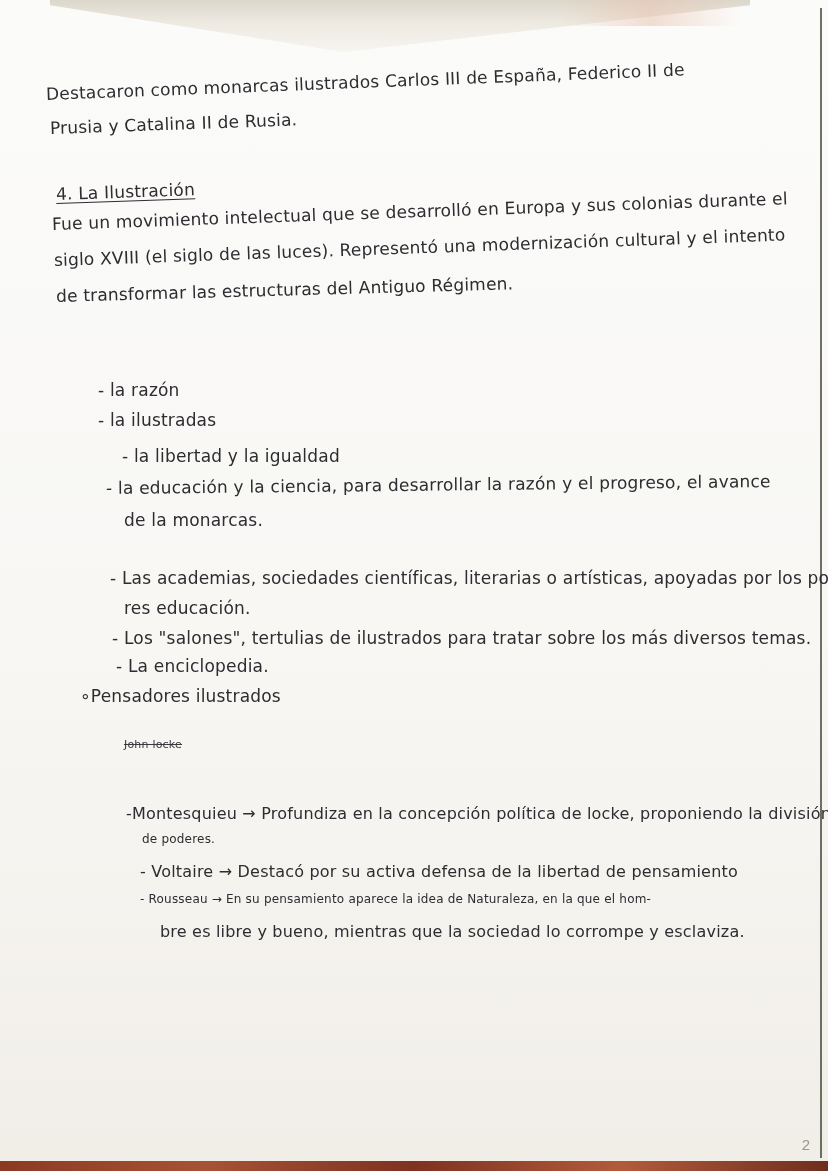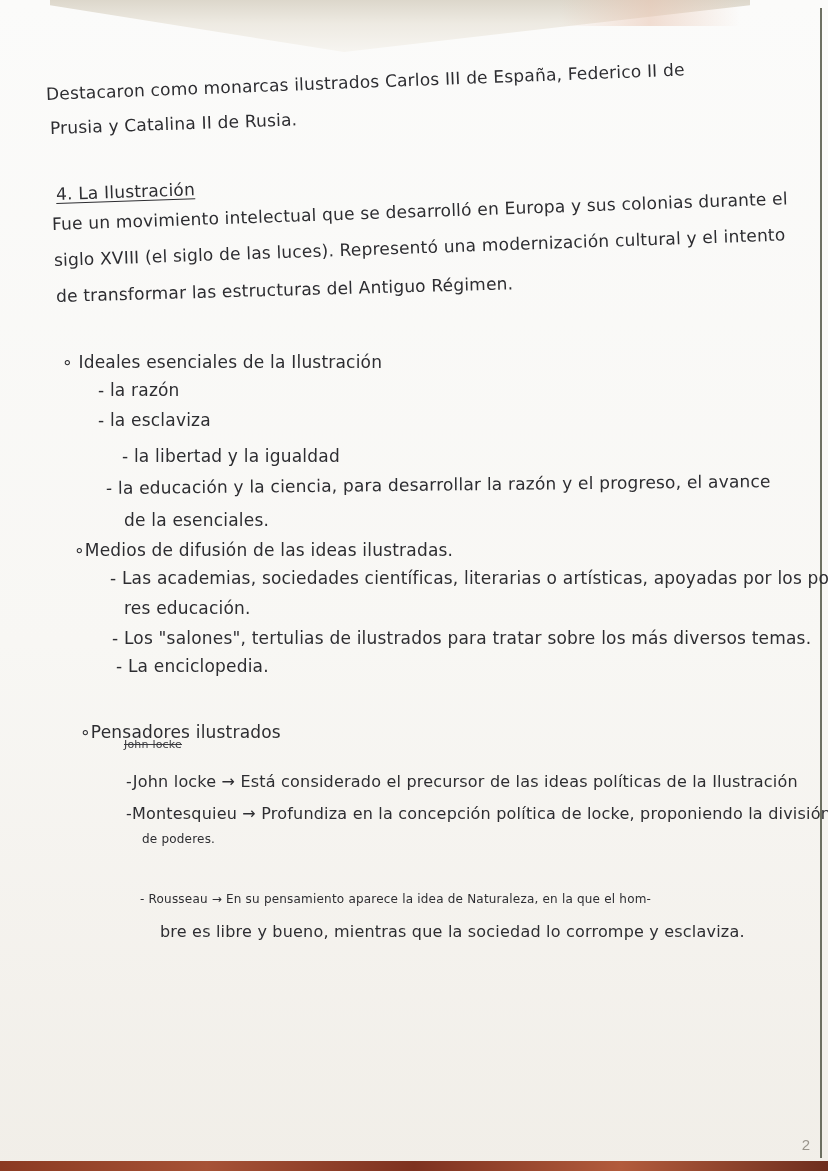--- a/index.html
+++ b/index.html
@@ -83,42 +83,36 @@
   <div class="right-border"></div>
 
   <div class="hw" style="left:46px; top:84px; transform:rotate(-2.2deg);">Destacaron como monarcas ilustrados Carlos III de España, Federico II de</div>
   <div class="hw" style="left:50px; top:118px; transform:rotate(-2deg);">Prusia y Catalina II de Rusia.</div>
 
   <div class="hw heading" style="left:56px; top:184px; transform:rotate(-2deg);">4. La Ilustración</div>
   <div class="hw" style="left:52px; top:214px; transform:rotate(-2deg);">Fue un movimiento intelectual que se desarrolló en Europa y sus colonias durante el</div>
   <div class="hw" style="left:54px; top:250px; transform:rotate(-2deg);">siglo XVIII (el siglo de las luces). Representó una modernización cultural y el intento</div>
   <div class="hw" style="left:56px; top:286px; transform:rotate(-1.6deg);">de transformar las estructuras del Antiguo Régimen.</div>
 
-  <div class="hw" style="left:62px; top:352px;">
-    <span>∘ </span><span>Ideales esenciales de la Ilustración</span>
-  </div>
   <div class="hw" style="left:98px; top:380px;">- la razón</div>
-  <div class="hw" style="left:98px; top:410px;">- la esclaviza</div>
+  <div class="hw" style="left:98px; top:410px;">- la ilustradas</div>
   <div class="hw" style="left:98px; top:446px;margin-left:24px;">- la libertad y la igualdad</div>
   <div class="hw" style="left:106px; top:478px; transform:rotate(-0.6deg);">- la educación y la ciencia, para desarrollar la razón y el progreso, el avance</div>
-  <div class="hw" style="left:124px; top:510px;">de la esenciales.</div>
+  <div class="hw" style="left:124px; top:510px;">de la monarcas.</div>
 
-  <div class="hw" style="left:74px; top:540px;">
-    <span>∘</span><span>Medios de difusión de las ideas ilustradas.</span>
-  </div>
   <div class="hw" style="left:110px; top:568px;">- Las academias, sociedades científicas, literarias o artísticas, apoyadas por los pode-</div>
   <div class="hw" style="left:124px; top:598px;">res educación.</div>
   <div class="hw" style="left:112px; top:628px;">- Los "salones", tertulias de ilustrados para tratar sobre los más diversos temas.</div>
   <div class="hw" style="left:116px; top:656px;">- La enciclopedia.</div>
 
-  <div class="hw" style="left:80px; top:686px;margin-top:36px;">
+  <div class="hw" style="left:80px; top:686px;">
     <span>∘</span><span>Pensadores ilustrados</span>
   </div>
   <div class="hw strike" style="left:124px; top:738px;">John locke</div>
-  <div class="hw" style="left:126px; top:772px; font-size:16px;">-John locke → Está considerado el precursor de las ideas políticas de la Ilustración</div>
   <div class="hw" style="left:126px; top:804px; font-size:16px;">-Montesquieu → Profundiza en la concepción política de locke, proponiendo la división</div>
   <div class="hw" style="left:142px; top:832px; font-size:12px;">de poderes.</div>
+  <div class="hw" style="left:140px; top:862px; font-size:16px;">- Voltaire → Destacó por su activa defensa de la libertad de pensamiento</div>
   <div class="hw" style="left:140px; top:892px; font-size:12px;">- Rousseau → En su pensamiento aparece la idea de Naturaleza, en la que el hom-</div>
   <div class="hw" style="left:160px; top:922px; font-size:16px;">bre es libre y bueno, mientras que la sociedad lo corrompe y esclaviza.</div>
 
   <div class="page-number">2</div>
   <div class="bottom-bar"></div>
 </div>
 
 </body></html>

